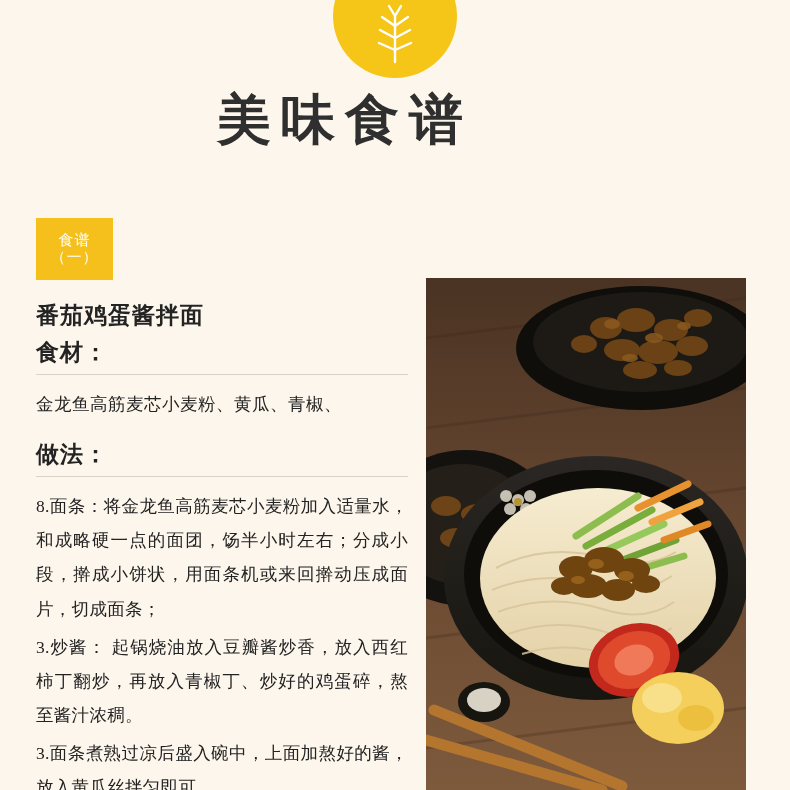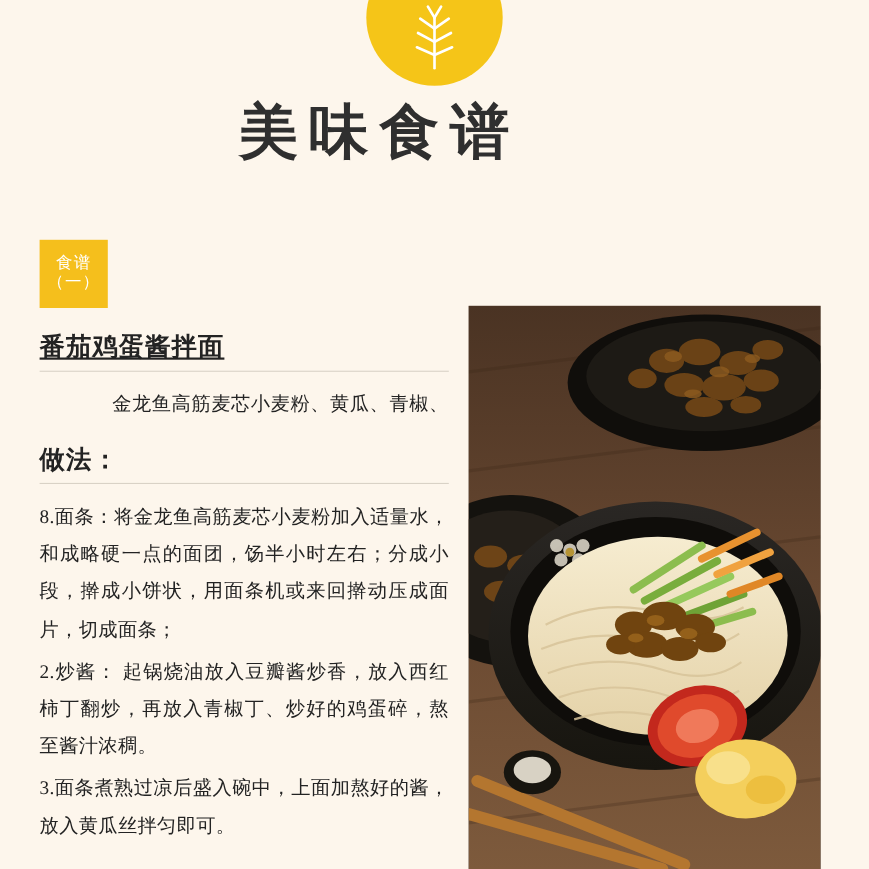--- a/index.html
+++ b/index.html
@@ -48,21 +48,21 @@
     letter-spacing: 10px;
     color: #2f2f2f;
     text-indent: 10px;
   }
 
   
   .badge {
     position: absolute;
     top: 218px;
     left: 36px;
-    width: 62px;
+    width: 77px;
     height: 62px;
     background: #f5bf1c;
     color: #ffffff;
     font-family: "Liberation Serif", serif;
     display: flex;
     flex-direction: column;
     align-items: center;
     justify-content: center;
     line-height: 1.15;
   }
@@ -76,39 +76,37 @@
     left: 36px;
     width: 372px;
     color: #232323;
     font-family: "Liberation Serif", serif;
   }
   .dish-name {
     font-size: 23px;
     font-weight: bold;
     letter-spacing: 1px;
     margin: 0 0 6px 0;
-    text-decoration: underline;
   }
   .section-head {
     font-size: 23px;
     font-weight: bold;
     letter-spacing: 1px;
     margin: 0 0 6px 0;
   }
   .rule {
     border: 0;
     border-top: 1px solid #d9d2c6;
     margin: 6px 0 12px 0;
   }
   .ingredients {
     font-size: 17.5px;
     line-height: 1.95;
     letter-spacing: 0.5px;
     margin: 0 0 18px 0;
-    text-align: right;
   }
   .steps { margin: 0; }
   .step {
     font-size: 17.5px;
     line-height: 1.95;
     letter-spacing: 0.3px;
     margin: 0 0 4px 0;
     text-align: justify;
   }
 
@@ -147,29 +145,30 @@
 
 <div class="title">美味食谱</div>
 
 <div class="badge">
   <span class="badge-main">食谱</span>
   <span class="badge-sub">（一）</span>
 </div>
 
 <div class="recipe-text">
   <h2 class="dish-name">番茄鸡蛋酱拌面</h2>
+  <h3 class="section-head">食材：</h3>
   <hr class="rule">
   <p class="ingredients">
     <span>金龙鱼高筋麦芯小麦粉、黄瓜、青椒、</span><br>
   </p>
   <h3 class="section-head">做法：</h3>
   <hr class="rule">
   <div class="steps">
     <p class="step">8.面条：将金龙鱼高筋麦芯小麦粉加入适量水，和成略硬一点的面团，饧半小时左右；分成小段，擀成小饼状，用面条机或来回擀动压成面片，切成面条；</p>
-    <p class="step">2.炒酱： 起锅烧油放入豆瓣酱炒香，放入西红柿丁翻炒，再放入青椒丁、炒好的鸡蛋碎，熬至酱汁浓稠。</p>
+    <p class="step">3.炒酱： 起锅烧油放入豆瓣酱炒香，放入西红柿丁翻炒，再放入青椒丁、炒好的鸡蛋碎，熬至酱汁浓稠。</p>
     <p class="step">3.面条煮熟过凉后盛入碗中，上面加熬好的酱，放入黄瓜丝拌匀即可。</p>
   </div>
 </div>
 
 <div class="photo">
   <svg width="320" height="512" viewBox="0 0 320 512" aria-hidden="true">
     <defs>
       <linearGradient id="woodbg" x1="0" y1="0" x2="0" y2="1">
         <stop offset="0" stop-color="#4a3323"></stop>
         <stop offset="0.55" stop-color="#6b4a32"></stop>

